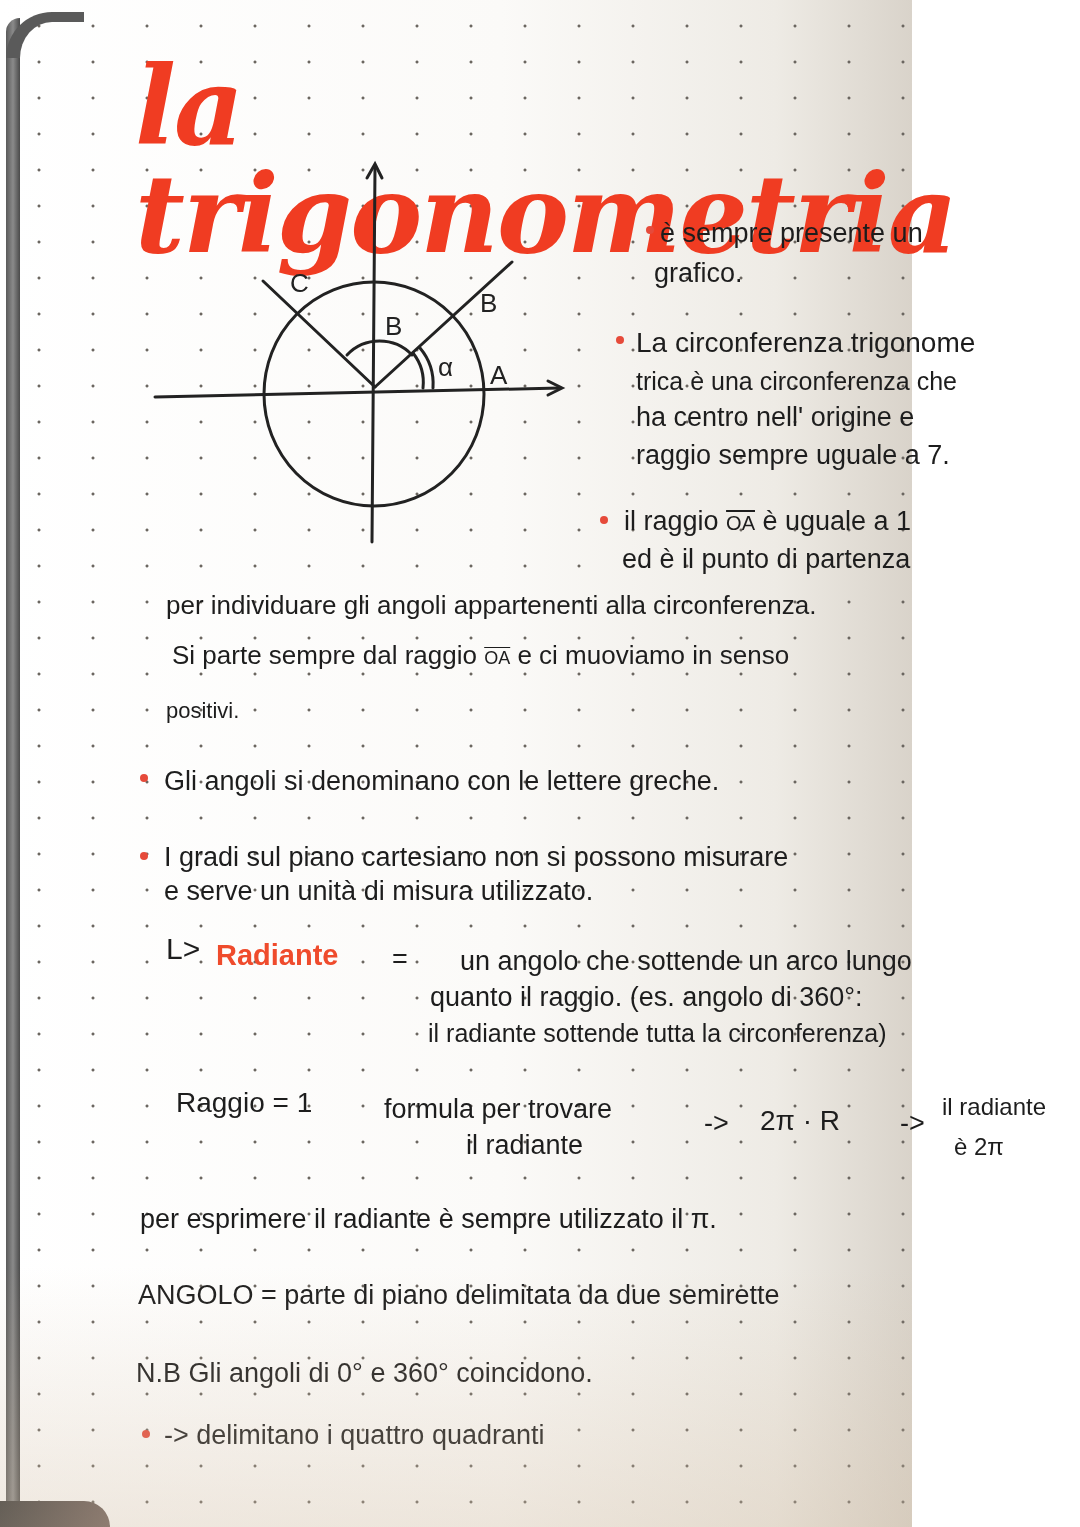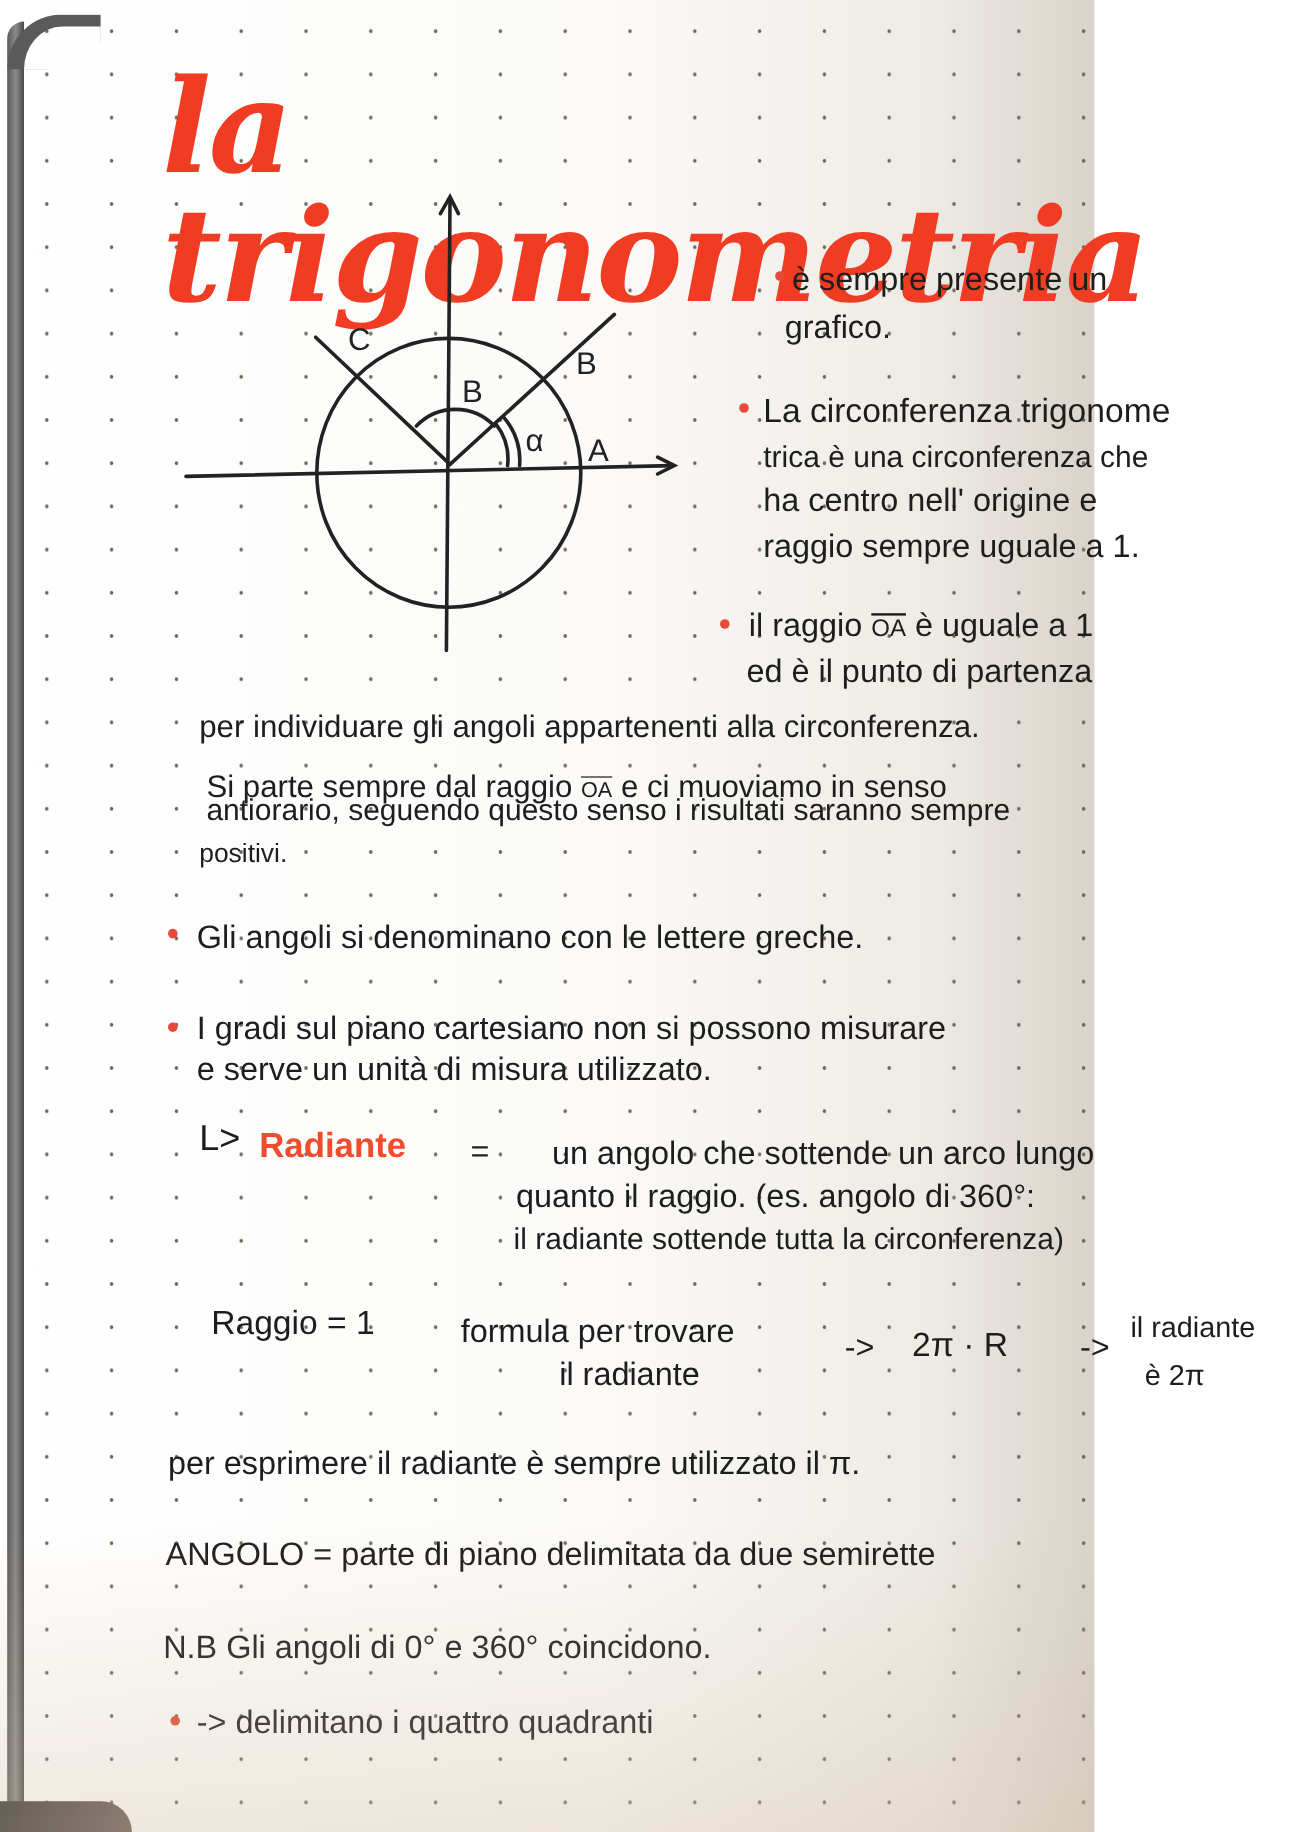--- a/index.html
+++ b/index.html
@@ -94,36 +94,35 @@
   </svg>
 
   <div class="bullet" style="left:646px;top:226px;"></div>
   <div class="hand" style="left:660px;top:218px;">è sempre presente un</div>
   <div class="hand" style="left:654px;top:258px;">grafico.</div>
 
   <div class="bullet" style="left:616px;top:336px;"></div>
   <div class="hand" style="left:636px;top:328px;font-size:28px;">La circonferenza trigonome</div>
   <div class="hand" style="left:636px;top:366px;font-size:25px;">trica è una circonferenza che</div>
   <div class="hand" style="left:636px;top:402px;">ha centro nell' origine e</div>
-  <div class="hand" style="left:636px;top:440px;">raggio sempre uguale a 1.</div>
+  <div class="hand" style="left:636px;top:440px;">raggio sempre uguale a 7.</div>
 
   <div class="bullet" style="left:600px;top:516px;"></div>
   <div class="hand" style="left:624px;top:506px;">
     <span>il raggio</span>
     <span class="overline" style="font-size:20px;">OA</span>
     <span>è uguale a 1</span>
   </div>
   <div class="hand" style="left:622px;top:544px;">ed è il punto di partenza</div>
   <div class="hand" style="left:166px;top:590px;font-size:26px;">per individuare gli angoli appartenenti alla circonferenza.</div>
   <div class="hand" style="left:172px;top:624px;font-size:26px;margin-top:16px;">
     <span>Si parte sempre dal raggio</span>
     <span class="overline" style="font-size:18px;">OA</span>
     <span>e ci muoviamo in senso</span>
   </div>
-  <div class="hand" style="left:172px;top:660px;font-size:25px;">antiorario, seguendo questo senso i risultati saranno sempre</div>
   <div class="hand" style="left:166px;top:696px;font-size:22px;text-align:right;">positivi.</div>
 
   <div class="bullet" style="left:140px;top:774px;"></div>
   <div class="hand" style="left:164px;top:766px;">Gli angoli si denominano con le lettere greche.</div>
 
   <div class="bullet" style="left:140px;top:852px;"></div>
   <div class="hand" style="left:164px;top:842px;">I gradi sul piano cartesiano non si possono misurare</div>
   <div class="hand" style="left:164px;top:876px;">e serve un unità di misura utilizzato.</div>
 
   <div class="hand" style="left:166px;top:934px;font-size:30px;">L&gt;</div>

